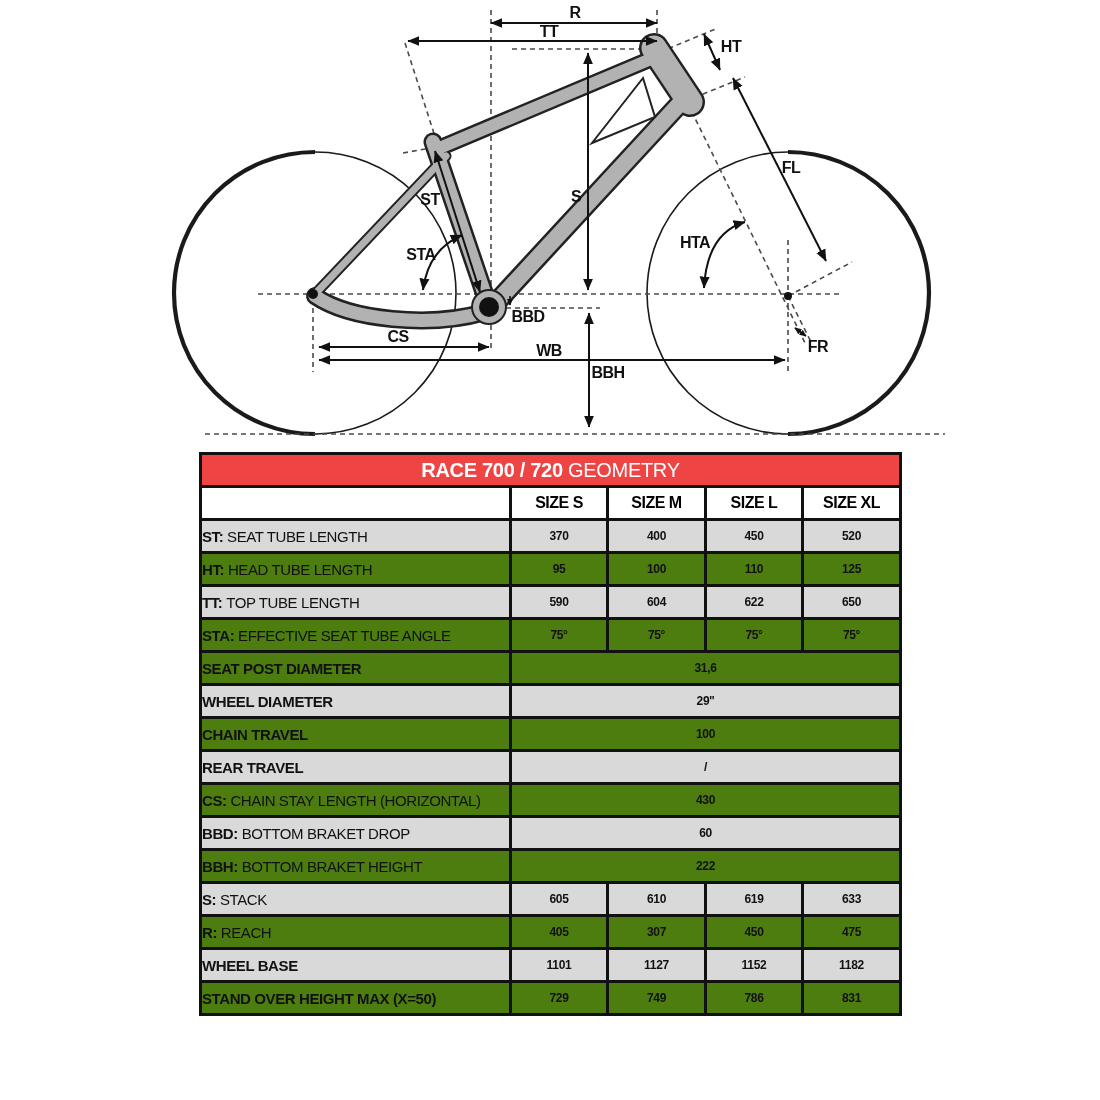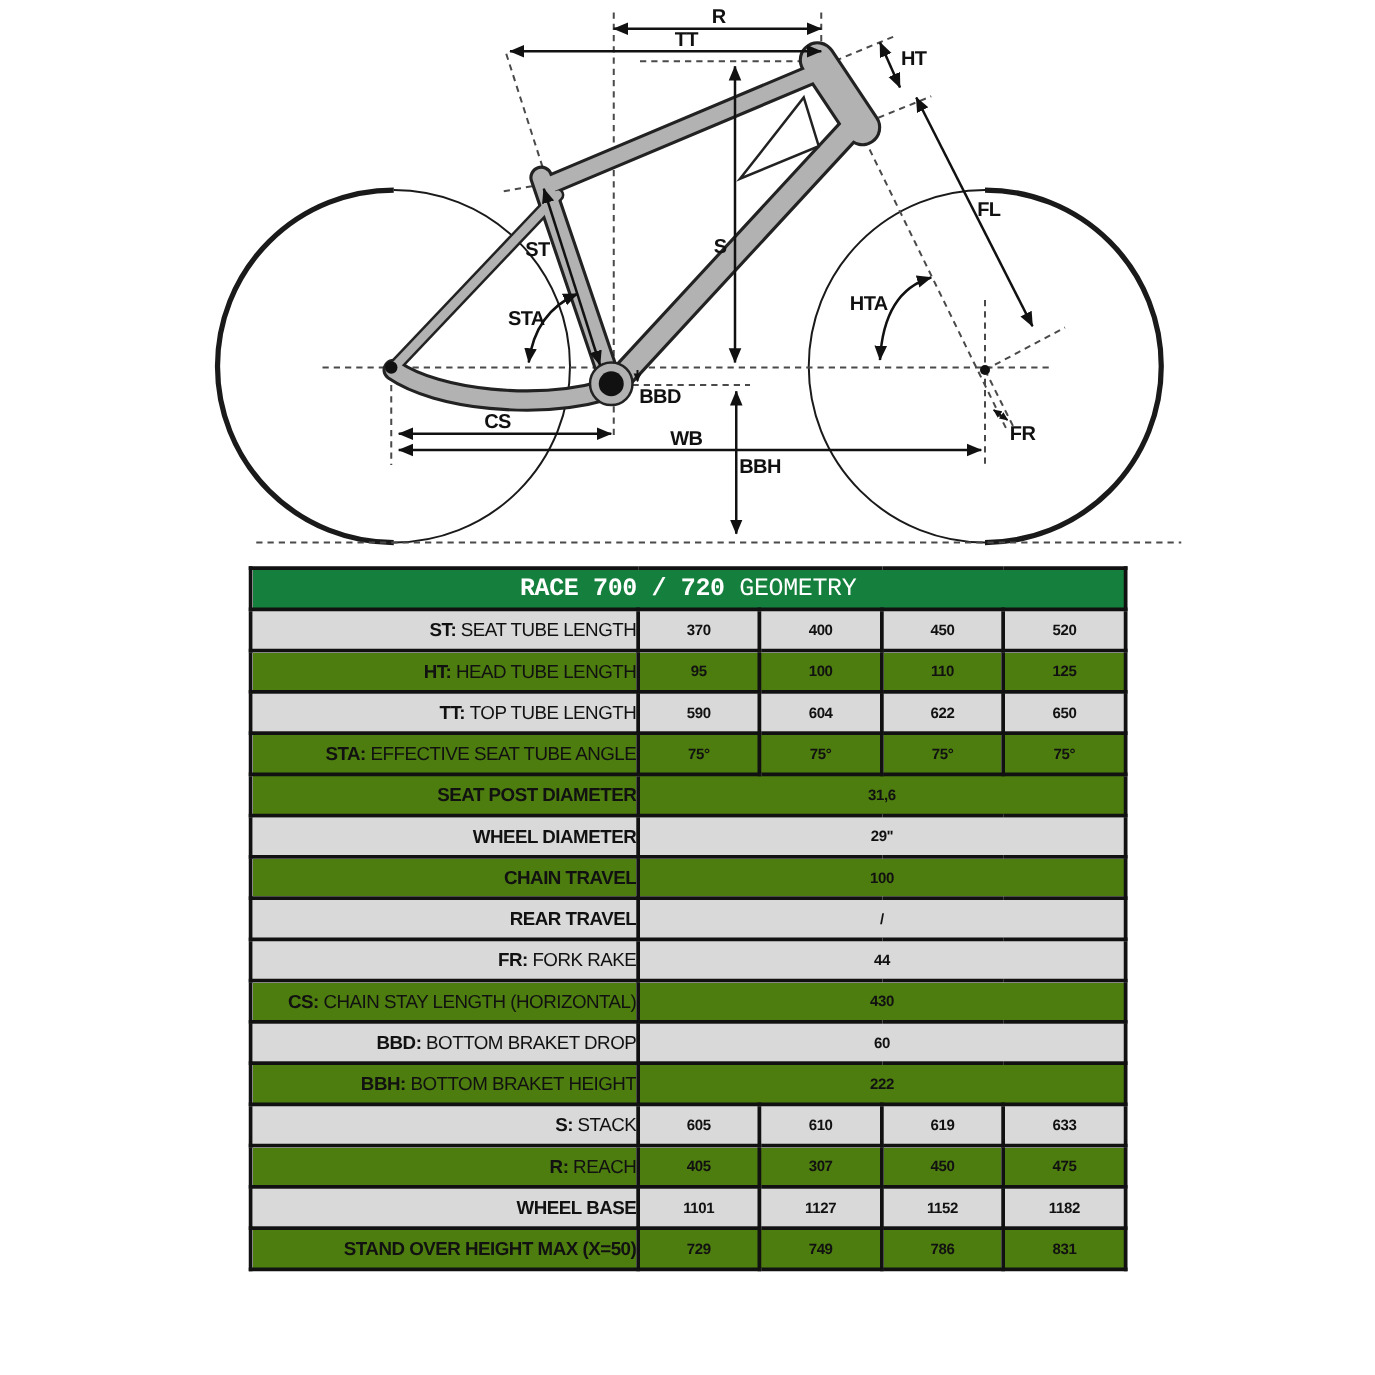--- a/index.html
+++ b/index.html
@@ -9,26 +9,26 @@
   .dash{stroke:#4a4a4a;stroke-width:1.6;stroke-dasharray:5 4;fill:none;}
   .dim{stroke:#111;stroke-width:2;fill:none;}
   .dims{stroke:#111;stroke-width:1.6;fill:none;}
   .tube-o{stroke:#222;fill:none;stroke-linecap:round;}
   .tube-g{stroke:#b2b2b2;fill:none;stroke-linecap:round;}
   .wheel-thick{stroke:#1a1a1a;stroke-width:4.2;fill:none;}
   .wheel-thin{stroke:#1a1a1a;stroke-width:1.6;fill:none;}
 
   table.geo{border-collapse:collapse;table-layout:fixed;width:700px;margin:0 0 0 199px;}
   table.geo th,table.geo td{border:3px solid #111;height:30px;padding:0;overflow:hidden;white-space:nowrap;}
-  .titlebar{background:#15803d;color:#fff;height:29px;text-align:center;
-            font-size:20px;letter-spacing:-0.3px;font-family:Liberation Mono, monospace;}
+  .titlebar{background:#ef4444;color:#fff;height:29px;text-align:center;
+            font-size:20px;letter-spacing:-0.3px;}
   .titlebar .tb{font-weight:700;}
   .titlebar .tl{font-weight:400;}
   .colhead th{background:#fff;font-size:16px;font-weight:700;text-align:center;letter-spacing:-0.5px;height:31px;}
-  td.label-cell{text-align:right;padding-left:8px;font-size:15px;font-weight:400;letter-spacing:-0.4px;color:#111;}
+  td.label-cell{text-align:left;padding-left:8px;font-size:15px;font-weight:400;letter-spacing:-0.4px;color:#111;}
   td.label-cell b{font-weight:700;}
   td.value-cell{text-align:center;font-size:12px;font-weight:700;letter-spacing:-0.3px;color:#111;}
   tr.shaded td{background:#d9d9d9;}
   tr.plain td{background:#4d7c0f;}
 </style>
 </head>
 <body>
 
 <div class="canvas">
 
@@ -132,20 +132,27 @@
       <col style="width:310px">
         <col style="width:97px">
         <col style="width:98px">
         <col style="width:97px">
         <col style="width:98px">
     </colgroup>
     <thead>
       <tr>
         <th colspan="5" class="titlebar"><span class="tb">RACE 700 / 720</span> <span class="tl">GEOMETRY</span></th>
       </tr>
+      <tr class="colhead">
+        <th></th>
+        <th>SIZE S</th>
+        <th>SIZE M</th>
+        <th>SIZE L</th>
+        <th>SIZE XL</th>
+      </tr>
     </thead>
     <tbody>
         <tr class="shaded">
           <td class="label-cell"><b>ST: </b>SEAT TUBE LENGTH</td>
           <td class="value-cell">370</td>
           <td class="value-cell">400</td>
           <td class="value-cell">450</td>
           <td class="value-cell">520</td>
         </tr>
         <tr class="plain">
@@ -178,24 +185,20 @@
           <td colspan="4" class="value-cell">29''</td>
         </tr>
         <tr class="plain">
           <td class="label-cell"><b>CHAIN TRAVEL</b></td>
           <td colspan="4" class="value-cell">100</td>
         </tr>
         <tr class="shaded">
           <td class="label-cell"><b>REAR TRAVEL</b></td>
           <td colspan="4" class="value-cell">/</td>
         </tr>
-        <tr class="shaded">
-          <td class="label-cell"><b>FR: </b>FORK RAKE</td>
-          <td colspan="4" class="value-cell">44</td>
-        </tr>
         <tr class="plain">
           <td class="label-cell"><b>CS: </b>CHAIN STAY LENGTH (HORIZONTAL)</td>
           <td colspan="4" class="value-cell">430</td>
         </tr>
         <tr class="shaded">
           <td class="label-cell"><b>BBD: </b>BOTTOM BRAKET DROP</td>
           <td colspan="4" class="value-cell">60</td>
         </tr>
         <tr class="plain">
           <td class="label-cell"><b>BBH: </b>BOTTOM BRAKET HEIGHT</td>

